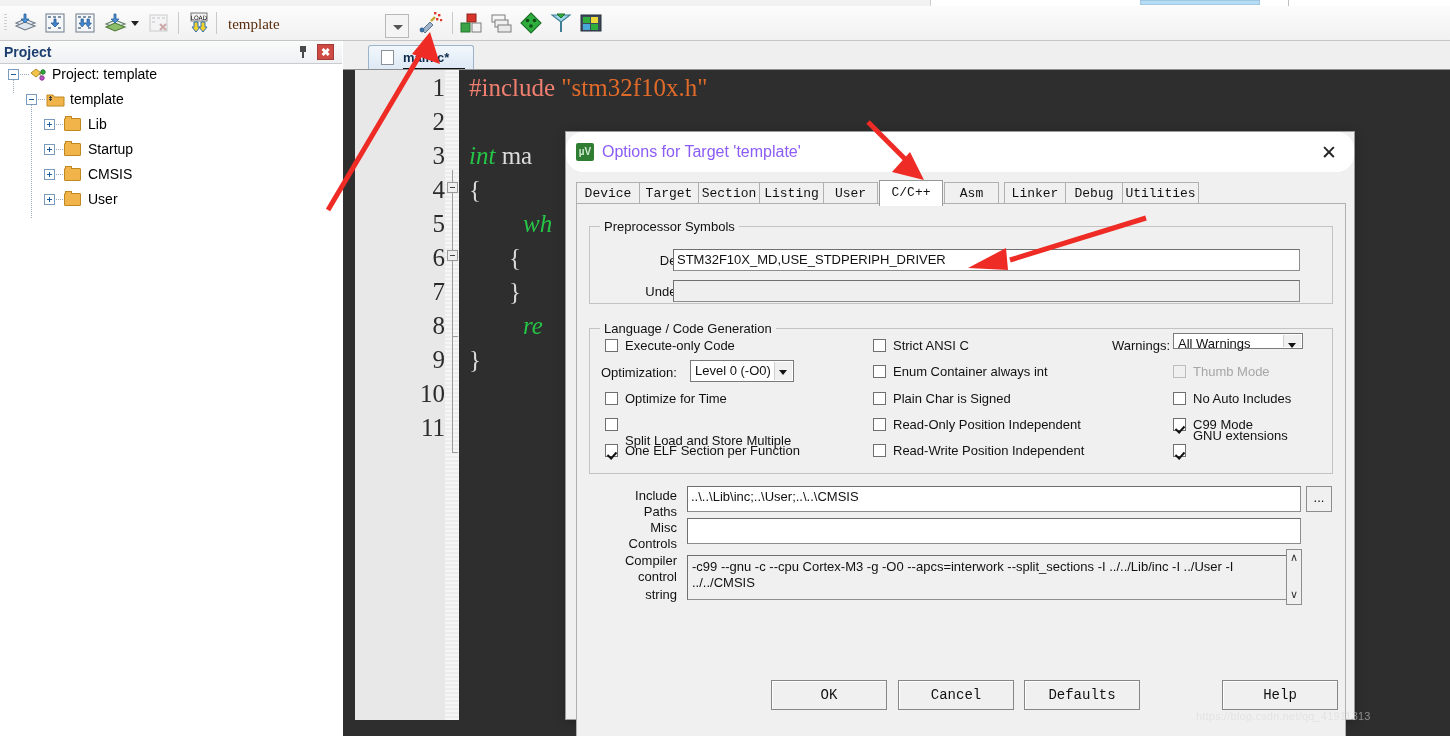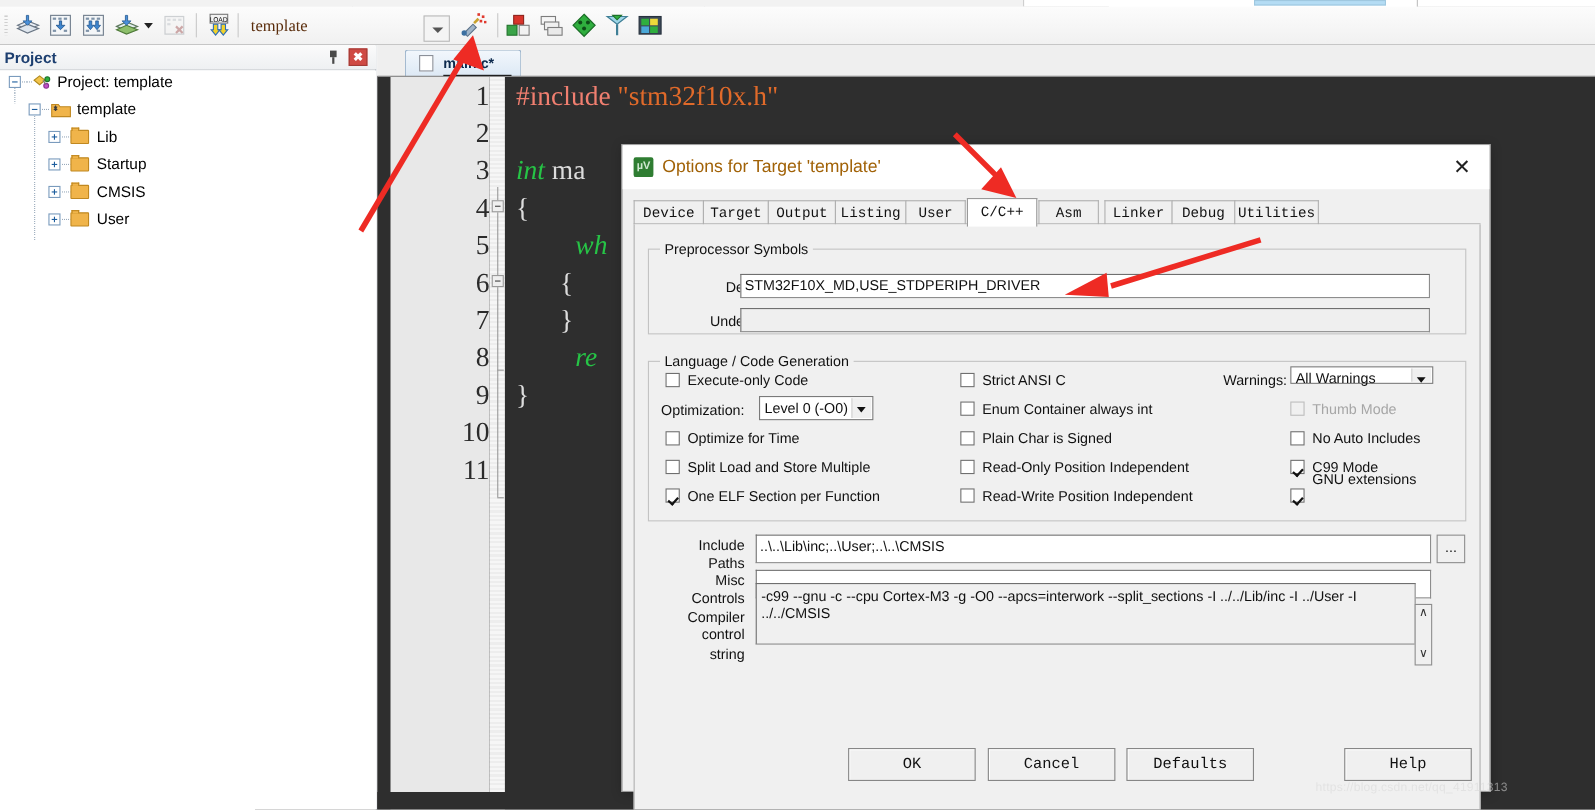--- a/index.html
+++ b/index.html
@@ -87,27 +87,27 @@
   .fold{position:absolute;left:104px;width:11px;height:11px;border:1px solid #9a9a9a;
      background:#efefef;box-sizing:border-box;}
   .fold i{position:absolute;left:2px;top:4px;width:5px;height:1px;background:#444;}
   #fold-line{position:absolute;left:109px;top:100px;width:1px;height:282px;background:#9a9a9a;}
   #fold-tick1{position:absolute;left:109px;top:266px;width:6px;height:1px;background:#9a9a9a;}
   #fold-tick2{position:absolute;left:109px;top:382px;width:6px;height:1px;background:#9a9a9a;}
 
   
   #dialog{position:absolute;left:565px;top:131px;width:790px;height:589px;background:#f0f0f0;
      border:1px solid #9b9b9b;box-sizing:border-box;box-shadow:0 2px 10px rgba(0,0,0,.25);}
-  #dlg-titlebar{position:absolute;left:0;top:0;width:788px;height:40px;background:#ffffff;}
+  #dlg-titlebar{position:absolute;left:0;top:0;width:788px;height:40px;background:#ffffff;border-radius:17px;}
   #dlg-app-icon{position:absolute;left:10px;top:11px;width:18px;height:18px;background:#2f7d32;
      border-radius:2px;}
   #dlg-app-icon span{position:absolute;left:0;top:0;width:18px;height:18px;color:#cfe8d0;
      font-size:10px;font-weight:bold;text-align:center;line-height:18px;
      font-family:"Liberation Sans",sans-serif;}
-  #dlg-title{position:absolute;left:36px;top:11px;font-size:16px;color:#a16207;
+  #dlg-title{position:absolute;left:36px;top:11px;font-size:16px;color:#8b5cf6;
      font-family:"Liberation Sans",sans-serif;}
   #dlg-close{position:absolute;right:8px;top:8px;width:34px;height:26px;text-align:center;
      line-height:26px;font-size:19px;color:#222;font-family:"Liberation Sans",sans-serif;}
 
   #tabrow{position:absolute;left:10px;top:48px;width:770px;height:24px;}
   .dtab{position:absolute;top:2px;height:22px;background:#f0f0f0;border:1px solid #b0b0b0;
      border-bottom:none;box-sizing:border-box;font-family:"Liberation Mono",monospace;
      font-size:13px;color:#111;text-align:center;line-height:21px;}
   .dtab.active{top:0;height:26px;background:#fff;border-color:#999;line-height:23px;z-index:3;}
   #tabline{position:absolute;left:10px;top:71px;width:770px;height:1px;background:#b0b0b0;}
@@ -435,21 +435,21 @@
     <div id="dlg-app-icon">
         <span>µV</span>
       </div>
     <div id="dlg-title">Options for Target 'template'</div>
     <div id="dlg-close">✕</div>
   </div>
 
   <div id="tabrow">
     <div class="dtab" style="left:0;width:64px">Device</div>
     <div class="dtab" style="left:63px;width:60px">Target</div>
-    <div class="dtab" style="left:122px;width:62px">Output</div>
+    <div class="dtab" style="left:122px;width:62px">Section</div>
     <div class="dtab" style="left:183px;width:65px">Listing</div>
     <div class="dtab" style="left:247px;width:55px">User</div>
     <div class="dtab active" style="left:303px;width:64px">C/C++</div>
     <div class="dtab" style="left:368px;width:55px">Asm</div>
     <div class="dtab" style="left:428px;width:62px">Linker</div>
     <div class="dtab" style="left:489px;width:58px">Debug</div>
     <div class="dtab" style="left:546px;width:77px">Utilities</div>
   </div>
   <div id="tabline"></div>
 
@@ -470,21 +470,21 @@
     <div class="cb" style="left:28px;top:135px"></div>
     <div class="lbl" style="left:48px;top:134px">Execute-only Code</div>
     <div class="lbl" style="left:24px;top:161px">Optimization:</div>
     <div class="combo" style="left:113px;top:156px;width:104px;height:22px">
       <span>Level 0 (-O0)</span>
       <span class="arw"></span>
     </div>
     <div class="cb" style="left:28px;top:188px"></div>
     <div class="lbl" style="left:48px;top:187px">Optimize for Time</div>
     <div class="cb" style="left:28px;top:214px"></div>
-    <div class="lbl" style="left:48px;top:213px">Split Load and Store Multiple</div>
+    <div class="lbl" style="left:48px;top:229px">Split Load and Store Multiple</div>
     <div class="cb on" style="left:28px;top:240px"></div>
     <div class="lbl" style="left:48px;top:239px">One ELF Section per Function</div>
 
     <div class="cb" style="left:296px;top:135px"></div>
     <div class="lbl" style="left:316px;top:134px">Strict ANSI C</div>
     <div class="cb" style="left:296px;top:161px"></div>
     <div class="lbl" style="left:316px;top:160px">Enum Container always int</div>
     <div class="cb" style="left:296px;top:188px"></div>
     <div class="lbl" style="left:316px;top:187px">Plain Char is Signed</div>
     <div class="cb" style="left:296px;top:214px"></div>
@@ -511,21 +511,21 @@
     <div class="txtin" style="left:110px;top:282px;width:614px;height:26px">..\..\Lib\inc;..\User;..\..\CMSIS</div>
     <div id="browse-btn" style="left:729px;top:282px;width:26px;height:26px;line-height:22px">...</div>
 
     <div class="lbl" style="left:24px;top:316px;width:76px;text-align:right">Misc</div>
     <div class="lbl" style="left:24px;top:332px;width:76px;text-align:right">Controls</div>
     <div class="txtin" style="left:110px;top:314px;width:614px;height:26px"></div>
 
     <div class="lbl" style="left:14px;top:349px;width:86px;text-align:right">Compiler</div>
     <div class="lbl" style="left:14px;top:365px;width:86px;text-align:right">control</div>
     <div class="lbl" style="left:14px;top:383px;width:86px;text-align:right">string</div>
-    <div class="ta" style="left:110px;top:326px;width:600px;height:56px">-c99 --gnu -c --cpu Cortex-M3 -g -O0 --apcs=interwork --split_sections -I ../../Lib/inc -I ../User -I ../../CMSIS</div>
+    <div class="ta" style="left:110px;top:351px;width:600px;height:45px">-c99 --gnu -c --cpu Cortex-M3 -g -O0 --apcs=interwork --split_sections -I ../../Lib/inc -I ../User -I ../../CMSIS</div>
     <div id="ta-scroll" style="left:709px;top:345px;width:16px;height:56px">
       <div class="sbbtn" style="top:0">∧</div>
       <div class="sbbtn" style="bottom:0">∨</div>
     </div>
   </div>
 
   <div class="dbtn" style="left:205px;top:548px;width:116px">OK</div>
   <div class="dbtn" style="left:332px;top:548px;width:116px">Cancel</div>
   <div class="dbtn" style="left:458px;top:548px;width:116px">Defaults</div>
   <div class="dbtn" style="left:656px;top:548px;width:116px">Help</div>

